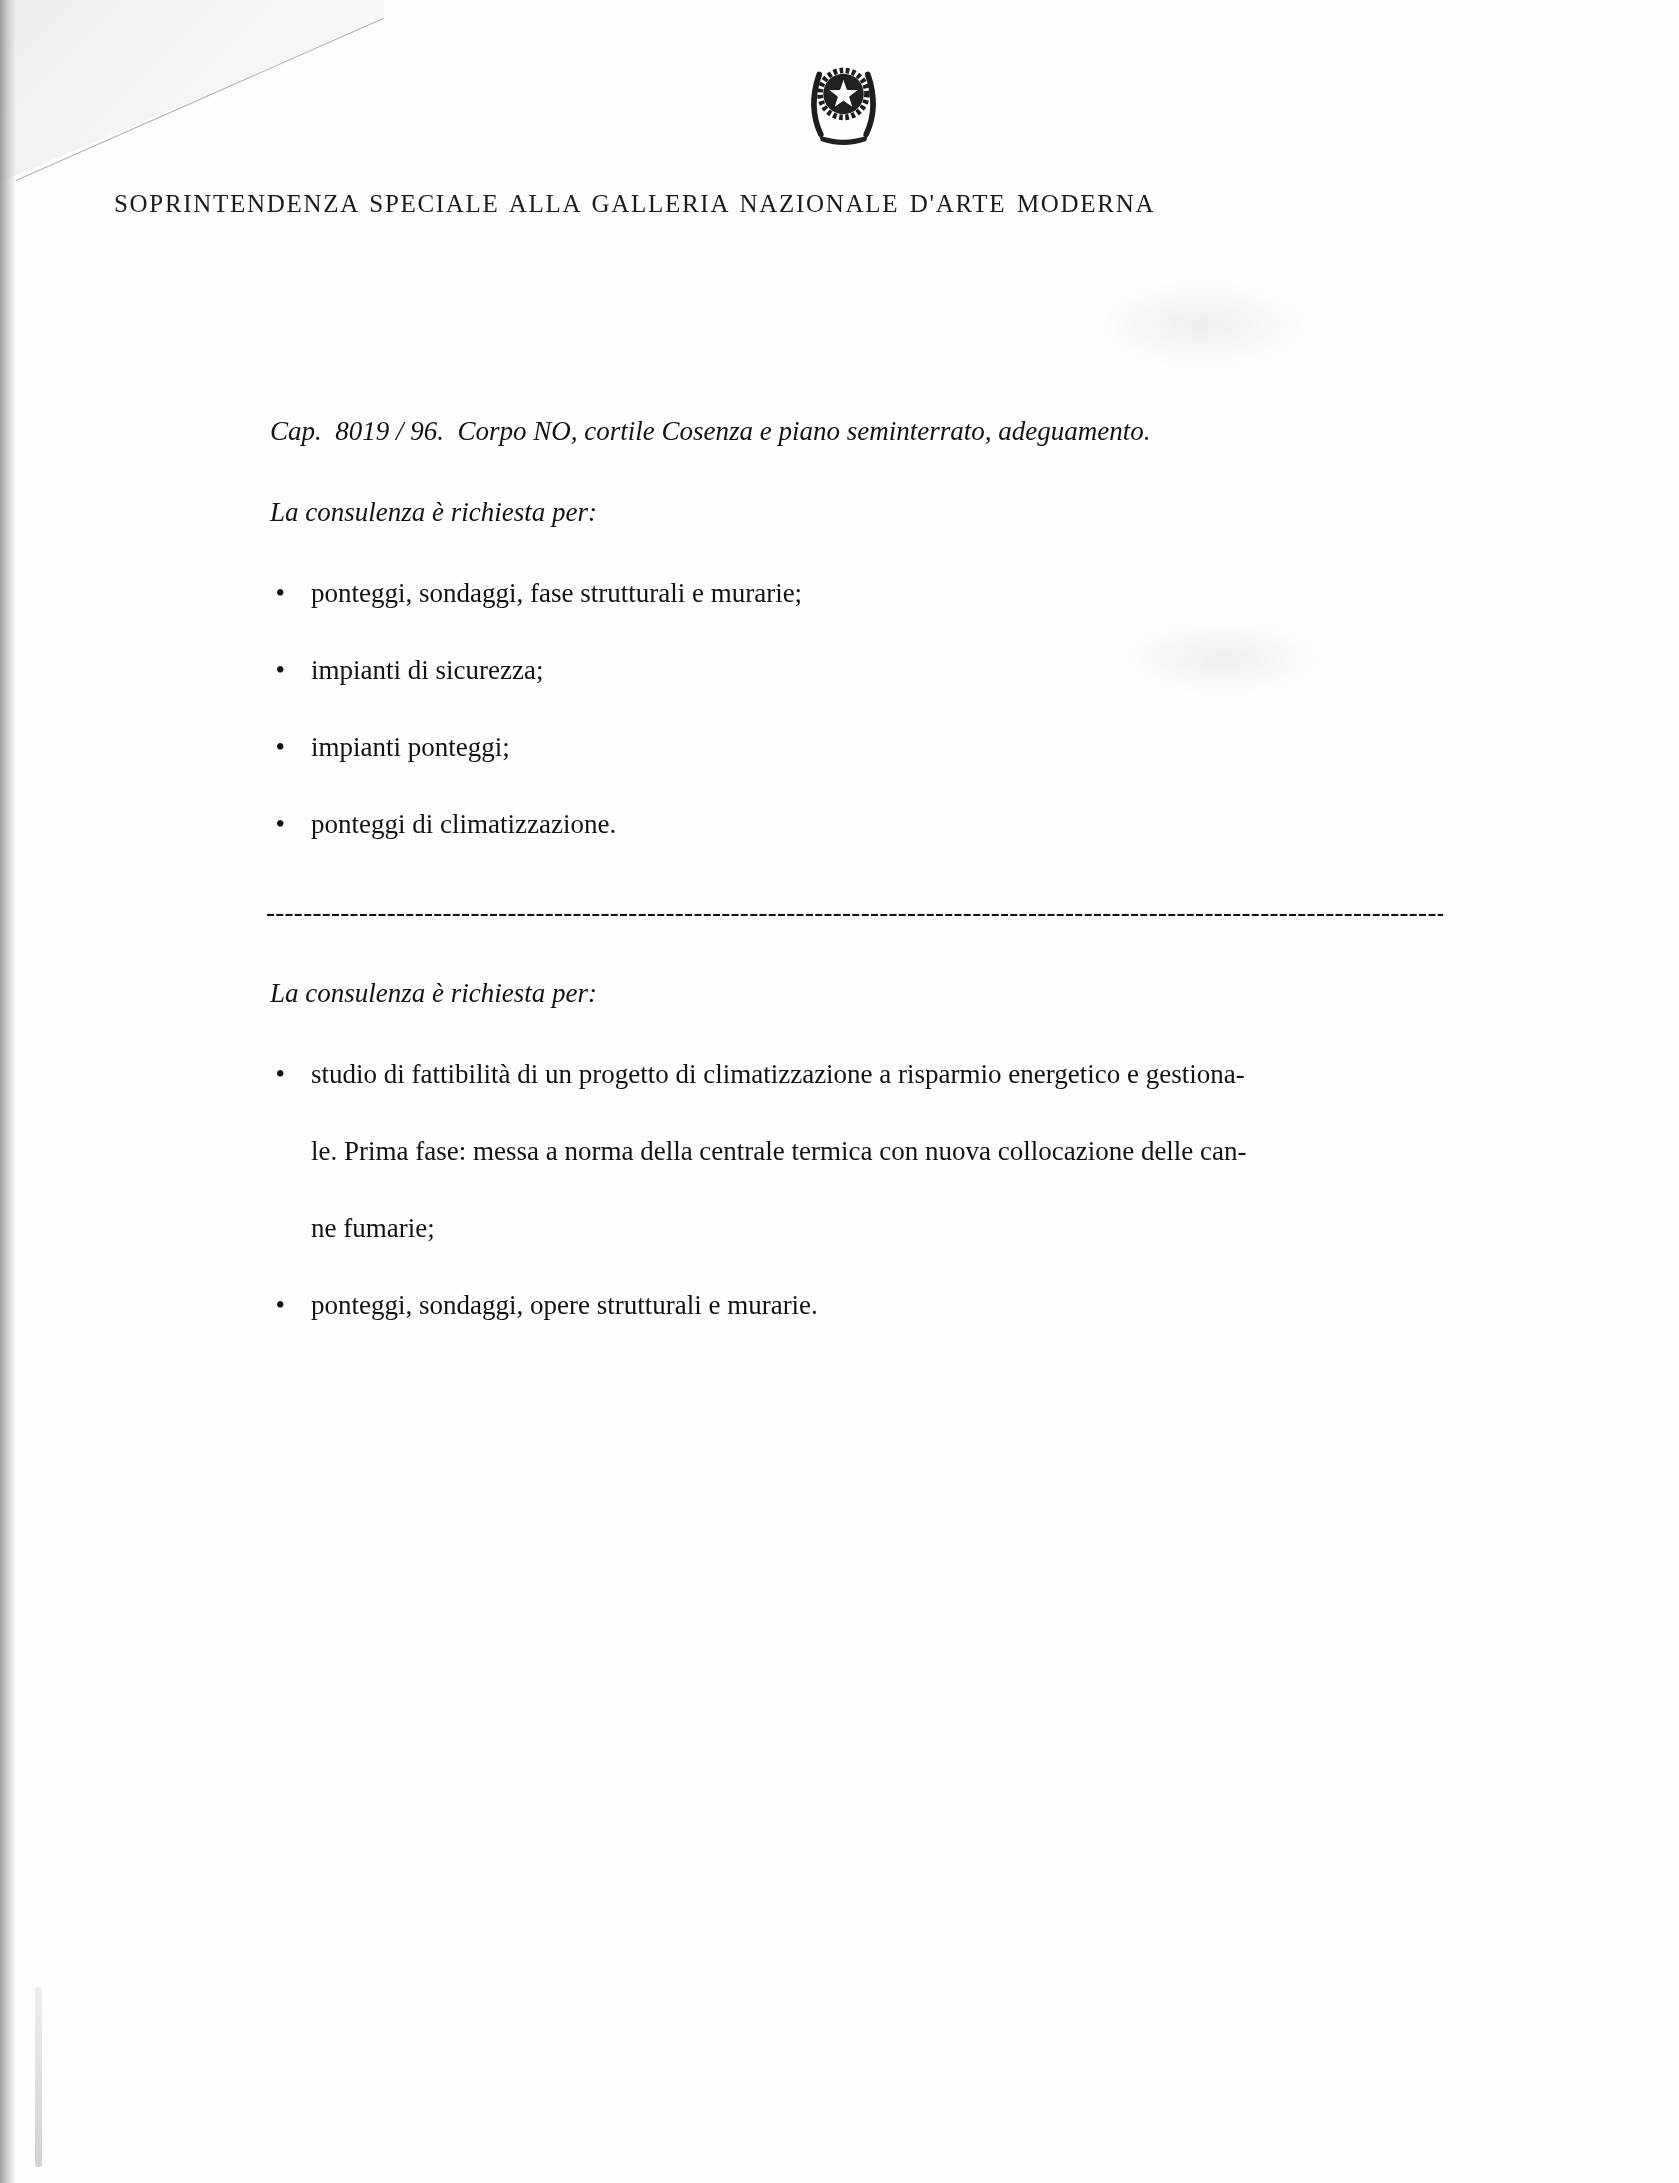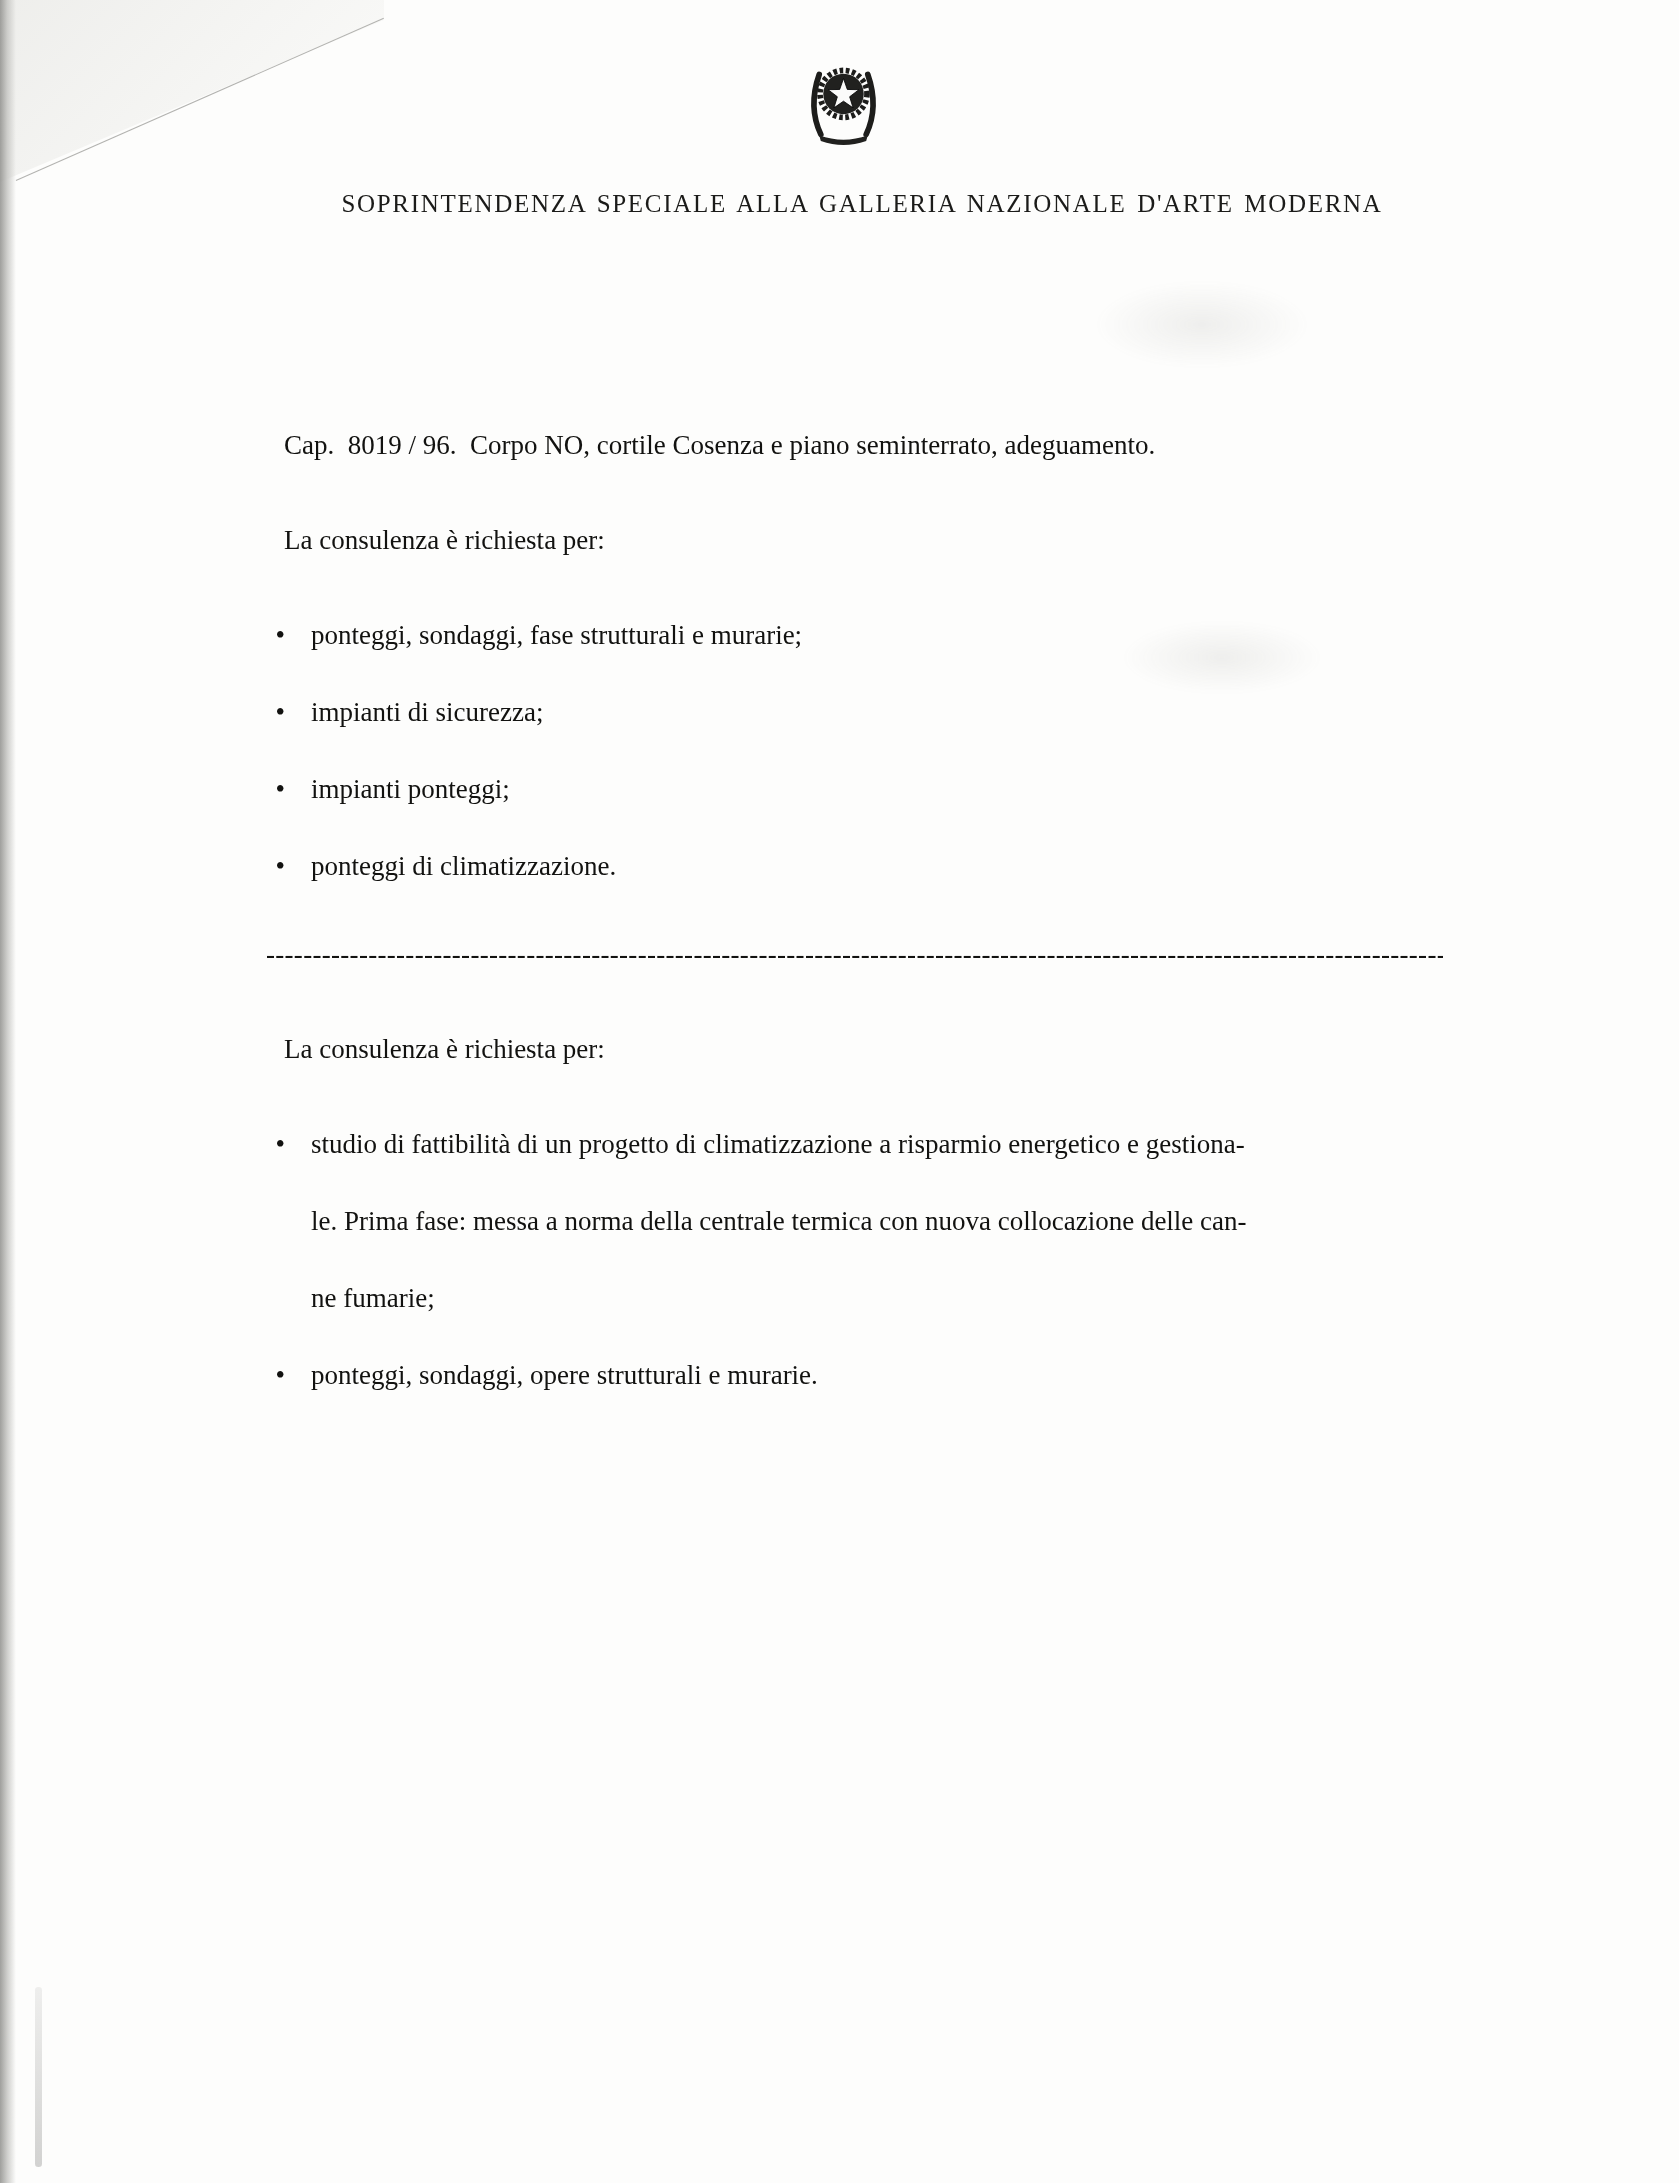--- a/index.html
+++ b/index.html
@@ -44,36 +44,36 @@
   .bleed-a { left: 1095px; top: 281px;  width: 214px; height: 87px; }
   .bleed-b { left: 1122px; top: 621px;  width: 200px; height: 73px; }
 
   
   .emblem {
     position: absolute; left: 803px; top: 56px;
     width: 81px; height: 92px;
   }
   .title {
     position: absolute; left: 114px; top: 188px; width: 1496px;
-    text-align: center;
+    text-align: left;
     font-size: 25px;
     letter-spacing: 1.7px;
     word-spacing: 2.7px;
     line-height: 32px;
     color: #1b1b19;
     white-space: pre-wrap;
   }
 
   
   .doc-body {
     position: absolute; left: 266px; top: 389px; width: 1177px;
     font-size: 27px;
     line-height: 77px;
   }
-  .line { margin: 18px; white-space: pre-wrap; }
+  .line { margin: 4px; white-space: pre-wrap; font-style: italic; }
   .bullet { position: relative; padding-left: 45px; margin: 0; }
   .dot {
     position: absolute; left: 9.4px; top: 0;
     font-size: 27px;
   }
   .btext { white-space: pre-wrap; display: block; }
   .separator {
     margin-top: 10.7px;
     white-space: nowrap;
     overflow: hidden;

